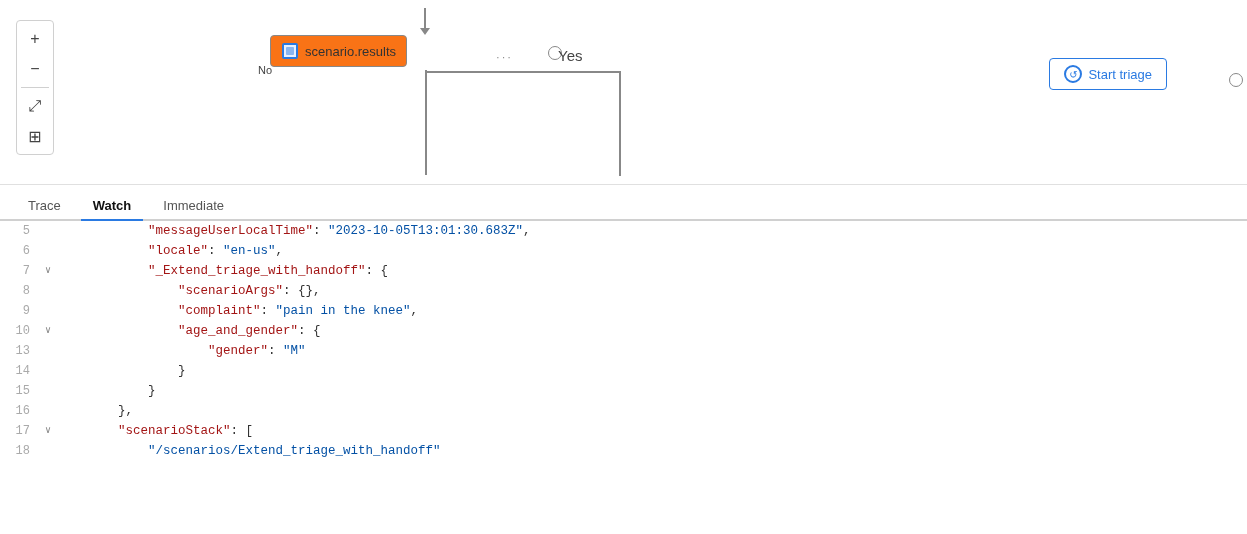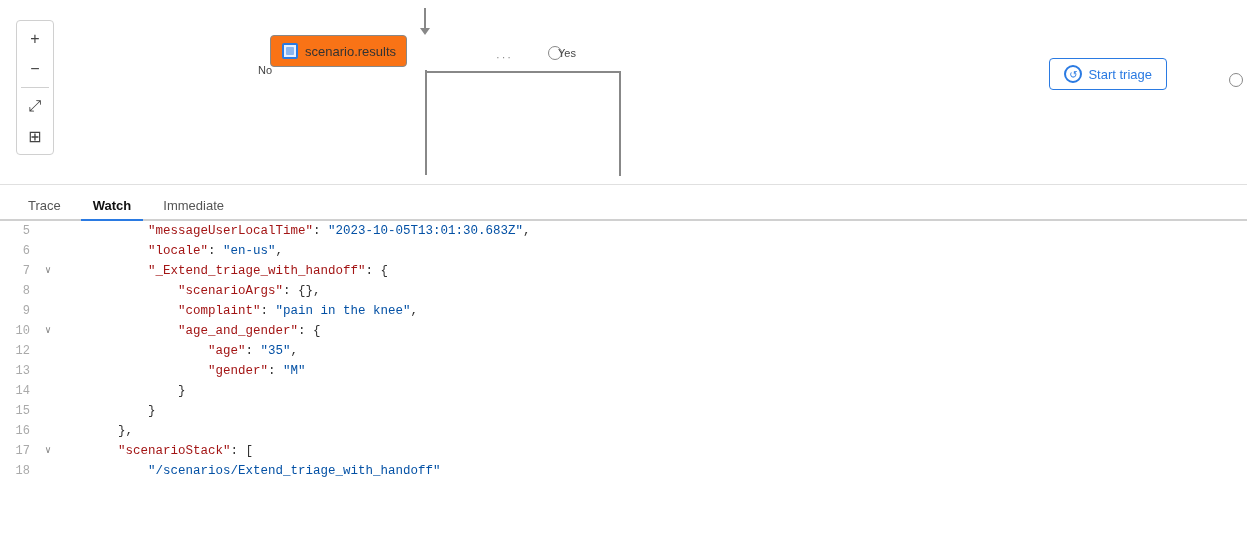--- a/index.html
+++ b/index.html
@@ -95,21 +95,21 @@
       position: absolute;
       top: 64px;
       left: 258px;
       font-size: 11px;
       color: #444;
     }
     .flow-label-yes {
       position: absolute;
       top: 47px;
       left: 558px;
-      font-size: 11px;
+      font-size: 15px;
       color: #444;
     }
 
     
     .flow-dots {
       position: absolute;
       top: 51px;
       left: 496px;
       font-size: 11px;
       color: #888;
@@ -379,25 +379,20 @@
         <span class="line-num">9</span>
         <span class="line-arrow"></span>
         <span class="line-content"><span class="punc">                </span><span class="key">"complaint"</span><span class="punc">: </span><span class="string-val">"pain in the knee"</span><span class="punc">,</span></span>
       </div>
       <div class="code-line">
         <span class="line-num">10</span>
         <span class="line-arrow">∨</span>
         <span class="line-content"><span class="punc">                </span><span class="key">"age_and_gender"</span><span class="punc">: </span><span class="punc">{</span></span>
       </div>
       <div class="code-line">
-        <span class="line-num">12</span>
-        <span class="line-arrow"></span>
-        <span class="line-content"><span class="punc">                    </span><span class="key">"age"</span><span class="punc">: </span><span class="string-val">"35"</span><span class="punc">,</span></span>
-      </div>
-      <div class="code-line">
         <span class="line-num">13</span>
         <span class="line-arrow"></span>
         <span class="line-content"><span class="punc">                    </span><span class="key">"gender"</span><span class="punc">: </span><span class="string-val">"M"</span></span>
       </div>
       <div class="code-line">
         <span class="line-num">14</span>
         <span class="line-arrow"></span>
         <span class="line-content"><span class="punc">                </span><span class="punc">}</span></span>
       </div>
       <div class="code-line">

